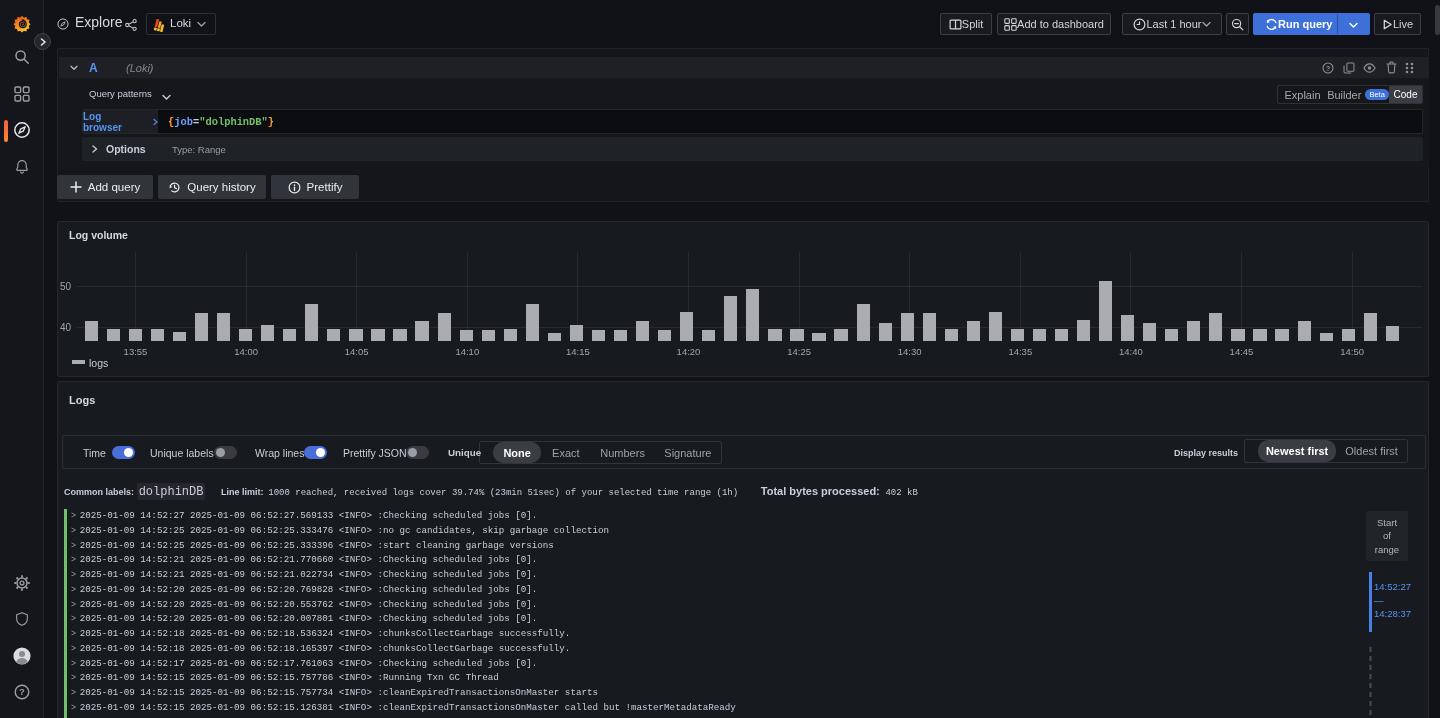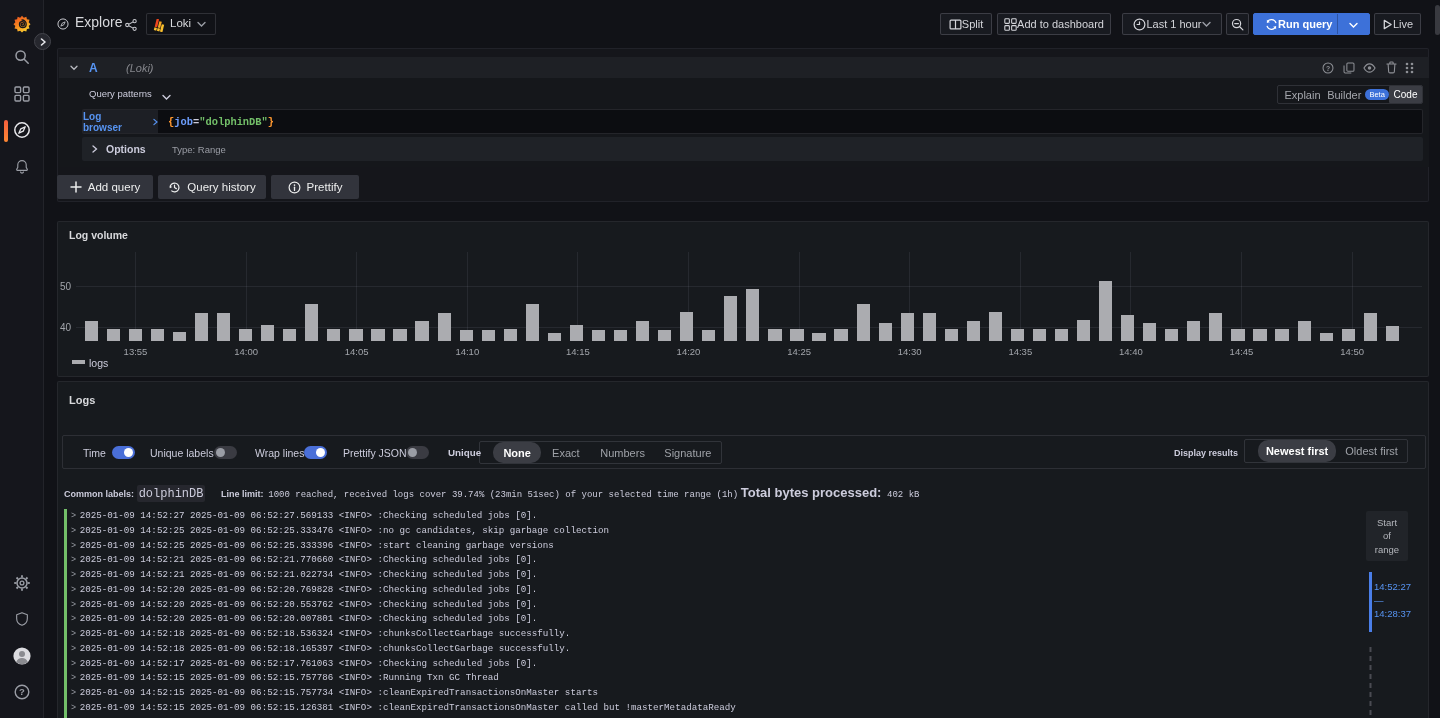--- a/index.html
+++ b/index.html
@@ -436,21 +436,21 @@
       <div class="sel" style="width:85px;">Newest first</div>
       <div class="opt" style="width:77px;">Oldest first</div>
     </div>
   </div>
 
   <div class="abs" style="left:6px;top:102.5px;height:15px;font-size:9.5px;white-space:nowrap;">
     <span style="font-weight:700;color:#ccccdc;font-size:9px;">Common labels:</span>
     <span class="mono" style="background:#26272e;border-radius:2px;padding:1.5px 2px;font-size:12px;">dolphinDB</span>
     <span style="font-weight:700;color:#ccccdc;font-size:9px;margin-left:13px;">Line limit:</span>
     <span class="mono" style="font-size:9px;margin-left:2px;">1000 reached, received logs cover 39.74% (23min 51sec) of your selected time range (1h)</span>
-    <span style="font-weight:700;color:#ccccdc;font-size:13px;">Total bytes processed:</span>
+    <span style="font-weight:700;color:#ccccdc;font-size:11px;margin-left:20px;">Total bytes processed:</span>
     <span class="mono" style="font-size:9px;margin-left:3px;">402 kB</span>
   </div>
 
   <div class="abs" style="left:6px;top:127px;width:1295px;">
 <div class="logrow"><span class="lr-caret">&gt;</span><span class="lr-txt">2025-01-09 14:52:27 2025-01-09 06:52:27.569133 &lt;INFO&gt; :Checking scheduled jobs [0].</span></div>
 <div class="logrow"><span class="lr-caret">&gt;</span><span class="lr-txt">2025-01-09 14:52:25 2025-01-09 06:52:25.333476 &lt;INFO&gt; :no gc candidates, skip garbage collection</span></div>
 <div class="logrow"><span class="lr-caret">&gt;</span><span class="lr-txt">2025-01-09 14:52:25 2025-01-09 06:52:25.333396 &lt;INFO&gt; :start cleaning garbage versions</span></div>
 <div class="logrow"><span class="lr-caret">&gt;</span><span class="lr-txt">2025-01-09 14:52:21 2025-01-09 06:52:21.770660 &lt;INFO&gt; :Checking scheduled jobs [0].</span></div>
 <div class="logrow"><span class="lr-caret">&gt;</span><span class="lr-txt">2025-01-09 14:52:21 2025-01-09 06:52:21.022734 &lt;INFO&gt; :Checking scheduled jobs [0].</span></div>
 <div class="logrow"><span class="lr-caret">&gt;</span><span class="lr-txt">2025-01-09 14:52:20 2025-01-09 06:52:20.769828 &lt;INFO&gt; :Checking scheduled jobs [0].</span></div>

